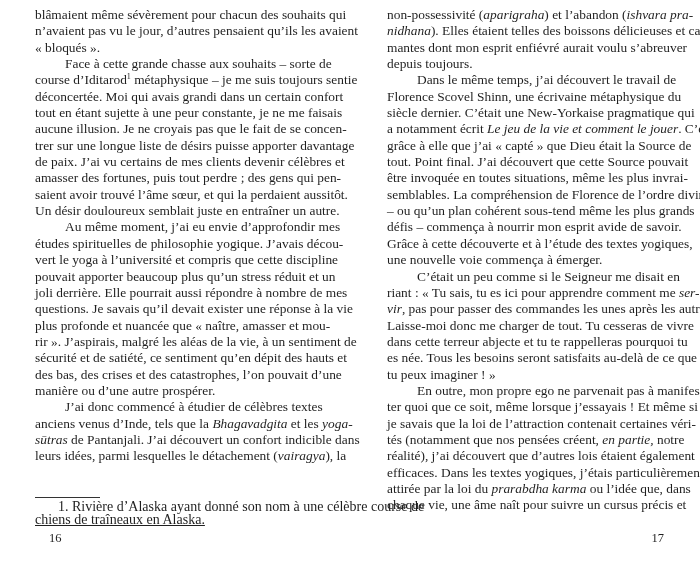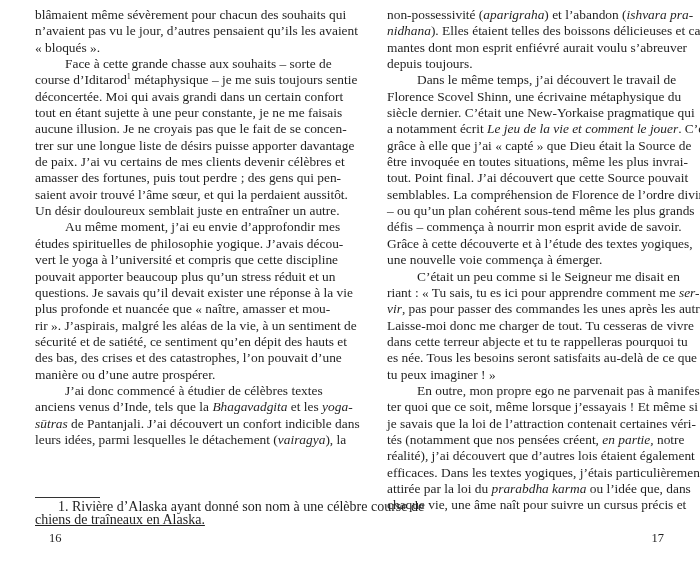--- a/index.html
+++ b/index.html
@@ -40,20 +40,21 @@
       <span class="line">aucune illusion. Je ne croyais pas que le fait de se concen-</span>
       <span class="line">trer sur une longue liste de désirs puisse apporter davantage</span>
       <span class="line">de paix. J’ai vu certains de mes clients devenir célèbres et</span>
       <span class="line">amasser des fortunes, puis tout perdre ; des gens qui pen-</span>
       <span class="line">saient avoir trouvé l’âme sœur, et qui la perdaient aussitôt.</span>
       <span class="line last">Un désir douloureux semblait juste en entraîner un autre.</span>
       <span class="line indent">Au même moment, j’ai eu envie d’approfondir mes</span>
       <span class="line">études spirituelles de philosophie yogique. J’avais décou-</span>
       <span class="line">vert le yoga à l’université et compris que cette discipline</span>
       <span class="line">pouvait apporter beaucoup plus qu’un stress réduit et un</span>
+      <span class="line">joli derrière. Elle pourrait aussi répondre à nombre de mes</span>
       <span class="line">questions. Je savais qu’il devait exister une réponse à la vie</span>
       <span class="line">plus profonde et nuancée que « naître, amasser et mou-</span>
       <span class="line">rir ». J’aspirais, malgré les aléas de la vie, à un sentiment de</span>
       <span class="line">sécurité et de satiété, ce sentiment qu’en dépit des hauts et</span>
       <span class="line">des bas, des crises et des catastrophes, l’on pouvait d’une</span>
       <span class="line last">manière ou d’une autre prospérer.</span>
       <span class="line indent">J’ai donc commencé à étudier de célèbres textes</span>
       <span class="line">anciens venus d’Inde, tels que la <i>Bhagavadgita</i> et les <i>yoga-</i></span>
       <span class="line"><i>sūtras</i> de Pantanjali. J’ai découvert un confort indicible dans</span>
       <span class="line">leurs idées, parmi lesquelles le détachement (<i>vairagya</i>), la</span>
@@ -70,22 +71,22 @@
   <div class="text" id="right-body">
       <span class="line">non-possessivité (<i>aparigraha</i>) et l’abandon (<i>ishvara pra-</i></span>
       <span class="line"><i>nidhana</i>). Elles étaient telles des boissons délicieuses et cal-</span>
       <span class="line">mantes dont mon esprit enfiévré aurait voulu s’abreuver</span>
       <span class="line last">depuis toujours.</span>
       <span class="line indent">Dans le même temps, j’ai découvert le travail de</span>
       <span class="line">Florence Scovel Shinn, une écrivaine métaphysique du</span>
       <span class="line">siècle dernier. C’était une New-Yorkaise pragmatique qui</span>
       <span class="line">a notamment écrit <i>Le jeu de la vie et comment le jouer</i>. C’est</span>
       <span class="line">grâce à elle que j’ai « capté » que Dieu était la Source de</span>
+      <span class="line">tout. Point final. J’ai découvert que cette Source pouvait</span>
       <span class="line">être invoquée en toutes situations, même les plus invrai-</span>
-      <span class="line">tout. Point final. J’ai découvert que cette Source pouvait</span>
       <span class="line">semblables. La compréhension de Florence de l’ordre divin</span>
       <span class="line">– ou qu’un plan cohérent sous-tend même les plus grands</span>
       <span class="line">défis – commença à nourrir mon esprit avide de savoir.</span>
       <span class="line">Grâce à cette découverte et à l’étude des textes yogiques,</span>
       <span class="line last">une nouvelle voie commença à émerger.</span>
       <span class="line indent">C’était un peu comme si le Seigneur me disait en</span>
       <span class="line">riant : « Tu sais, tu es ici pour apprendre comment me <i>ser-</i></span>
       <span class="line"><i>vir</i>, pas pour passer des commandes les unes après les autres.</span>
       <span class="line">Laisse-moi donc me charger de tout. Tu cesseras de vivre</span>
       <span class="line">dans cette terreur abjecte et tu te rappelleras pourquoi tu</span>

